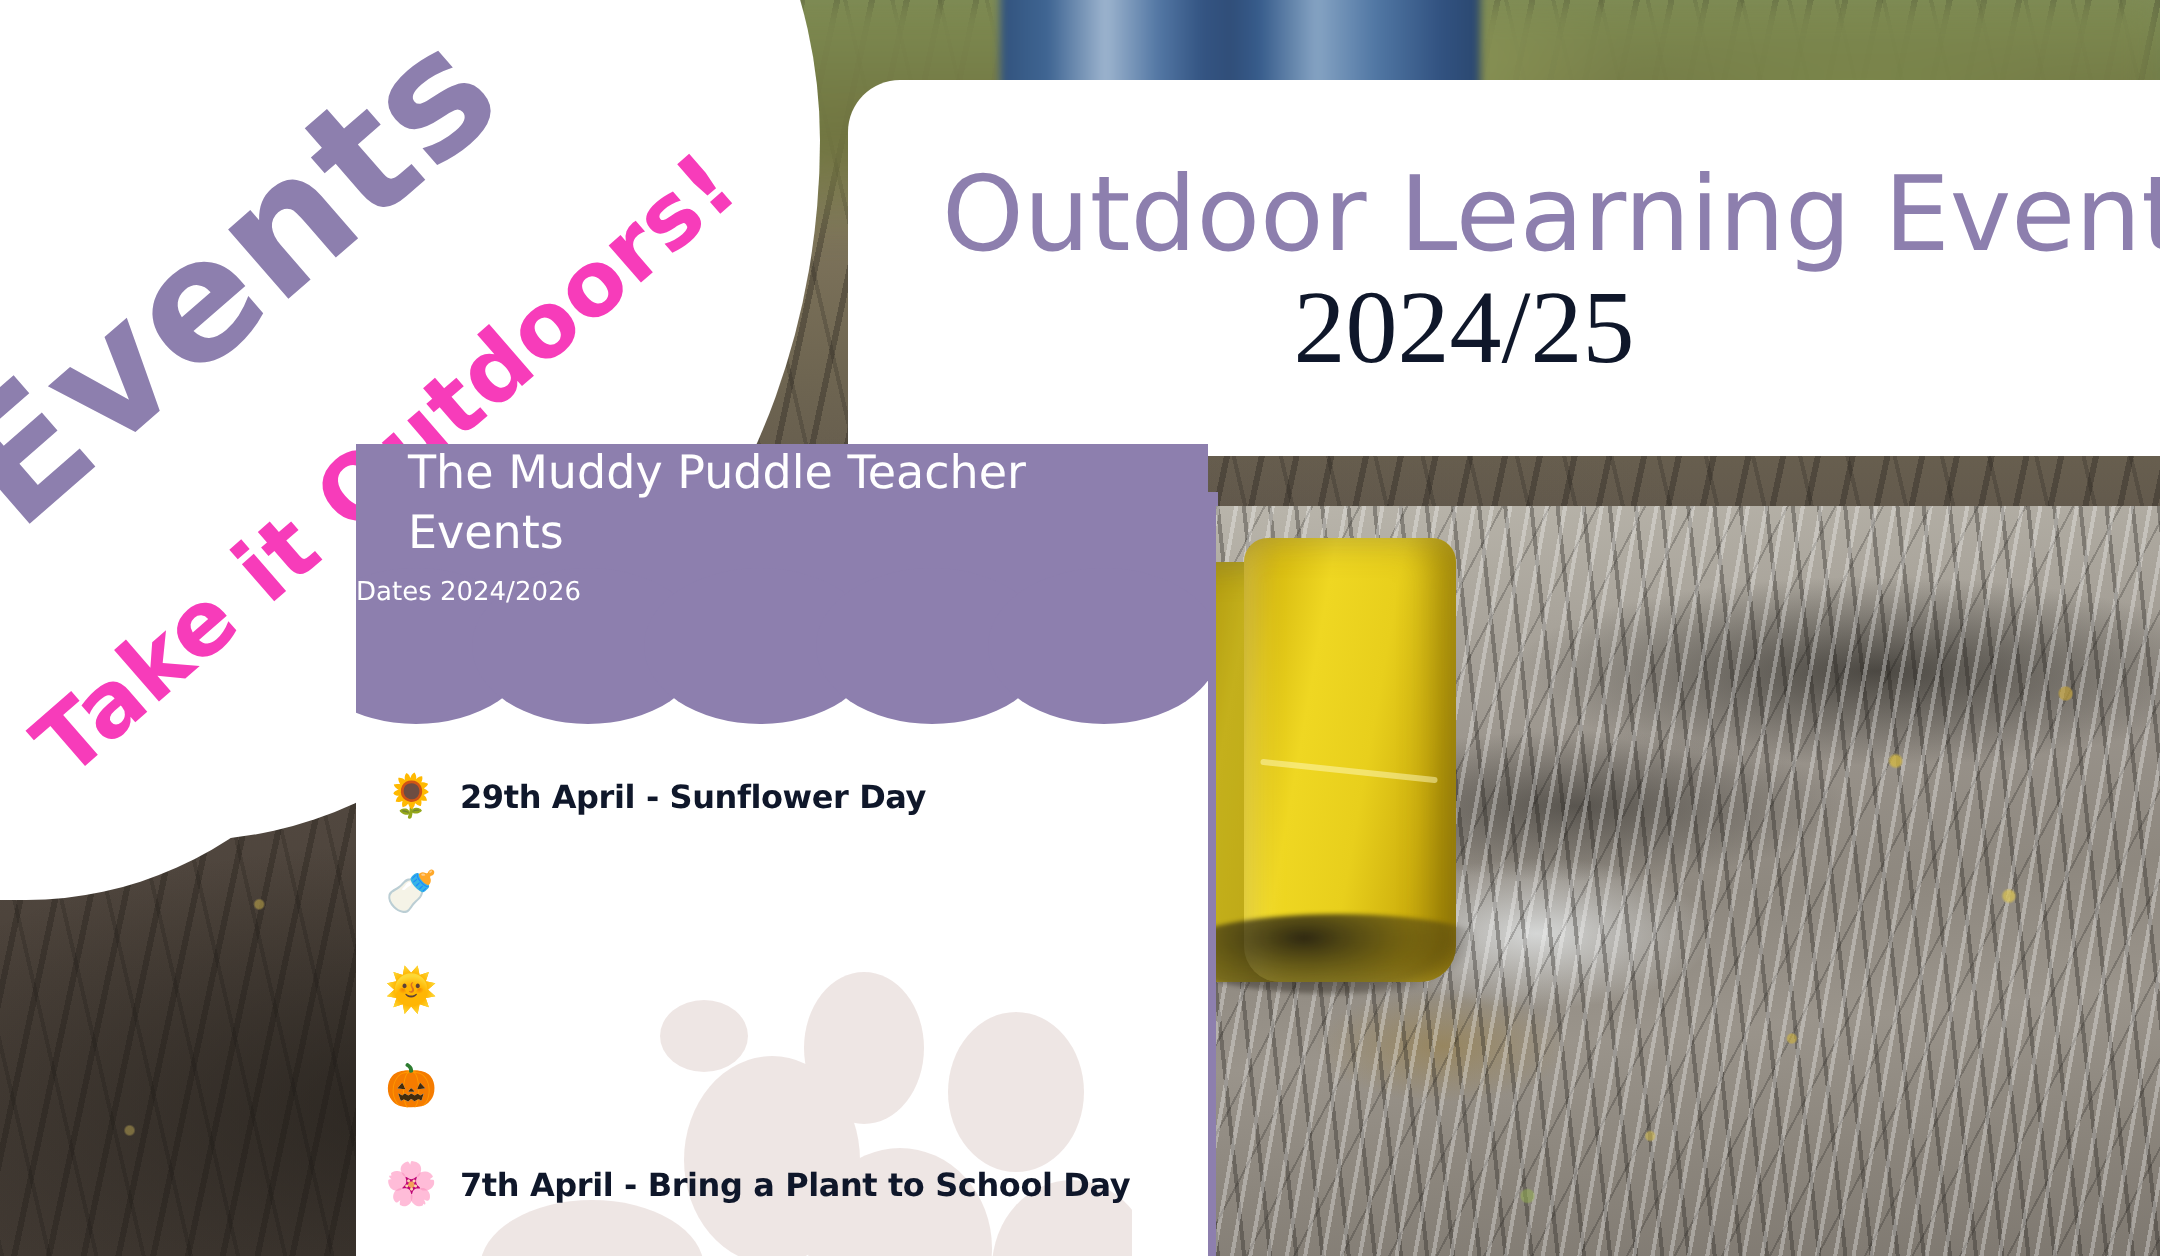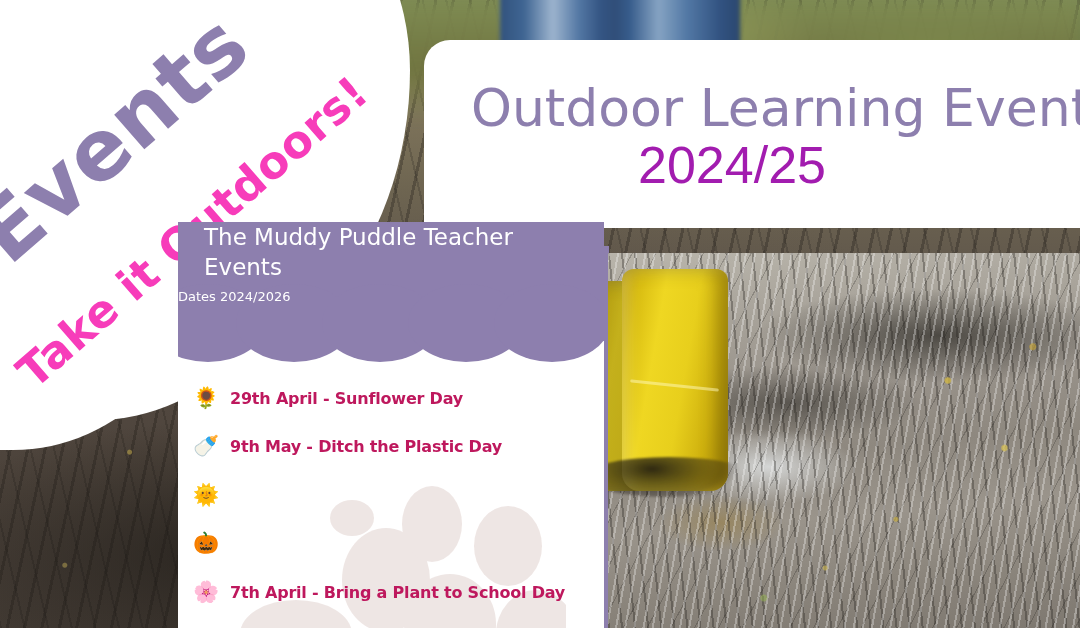--- a/index.html
+++ b/index.html
@@ -196,25 +196,25 @@
   .title-line1 {
     font-family:"DejaVu Sans", sans-serif;
     font-weight:400;
     font-size:52px;
     line-height:1.08;
     color:#8d7fae;
     white-space:nowrap;
     margin-left:14px;
   }
   .title-line2 {
-    font-family:Liberation Sans, sans-serif;
+    font-family:Liberation Serif, serif;
     font-weight:400;
     font-size:52px;
     line-height:1.12;
-    color:#a21caf;
+    color:#0f172a;
     margin-right:84px;
   }
 
   
   .events-card {
     position:absolute; left:178px; top:222px; width:426px; height:406px;
     background:#ffffff;
     overflow:hidden;
   }
   
@@ -268,21 +268,21 @@
   .event-emoji {
     width:28px; flex:0 0 28px;
     font-size:21px; line-height:1;
     text-align:center;
     display:flex; align-items:center; justify-content:center;
   }
   .event-label {
     font-family:"DejaVu Sans", sans-serif;
     font-weight:700;
     font-size:16px;
-    color:#be185d;
+    color:#0f172a;
     letter-spacing:-.2px;
     white-space:nowrap;
   }
 </style>
 </head>
 <body>
 
 <div id="stage">
 
   <div class="photo-bg"></div>
@@ -342,21 +342,20 @@
       </div>
     </div>
 
     <div class="events-list">
       <div class="event-row">
         <span class="event-emoji">🌻</span>
         <span class="event-label">29th April - Sunflower Day</span>
       </div>
       <div class="event-row">
         <span class="event-emoji">🍼</span>
-        <span class="event-label">9th May - Ditch the Plastic Day</span>
       </div>
       <div class="event-row">
         <span class="event-emoji">🌞</span>
       </div>
       <div class="event-row">
         <span class="event-emoji">🎃</span>
       </div>
       <div class="event-row">
         <span class="event-emoji">🌸</span>
         <span class="event-label">7th April - Bring a Plant to School Day</span>

